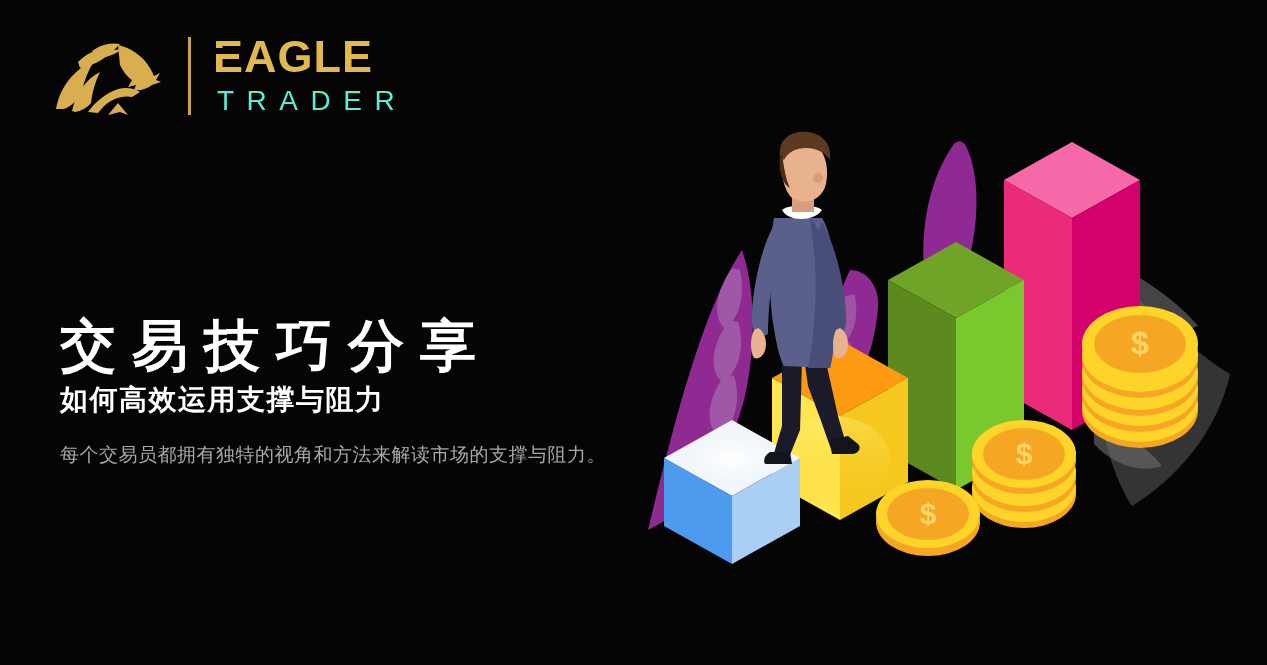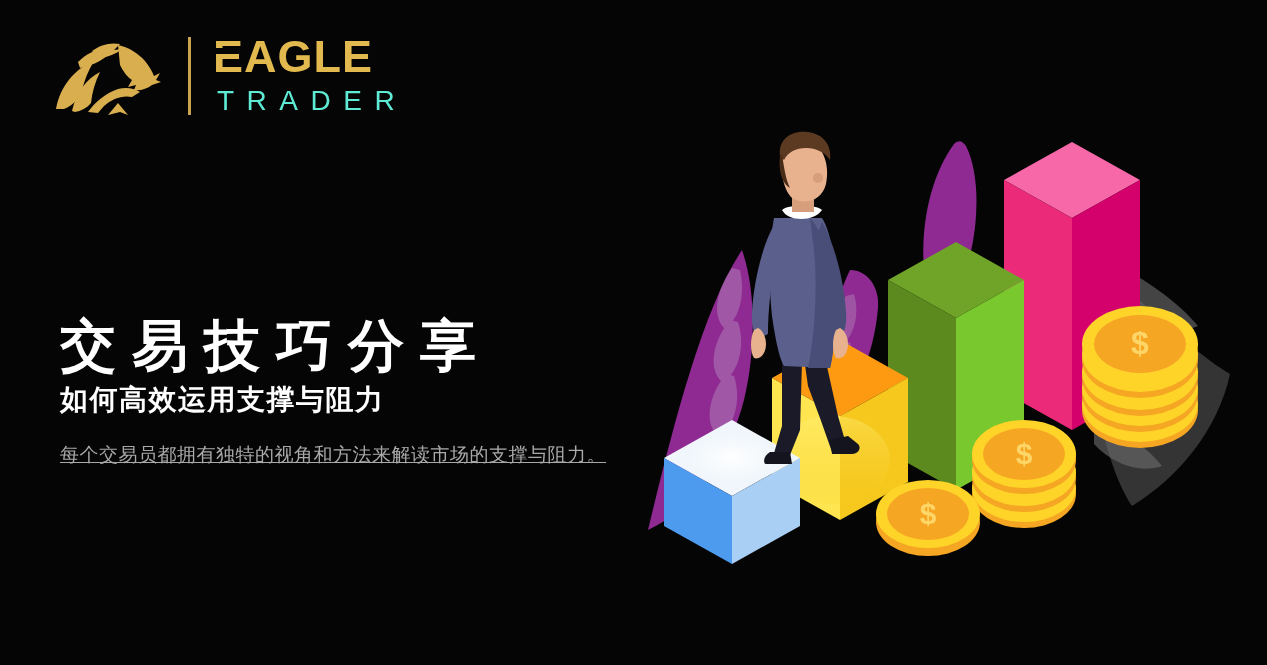--- a/index.html
+++ b/index.html
@@ -100,21 +100,20 @@
     margin: 8px 0 0 0;
     white-space: nowrap;
   }
   #description {
     font-size: 19px;
     color: #A9A9A9;
     letter-spacing: 0.5px;
     line-height: 1.4;
     margin: 26px 0 0 0;
     white-space: nowrap;
-    text-decoration: underline;
   }
 
   
   #illustration {
     position: absolute;
     left: 632px;
     top: 130px;
     width: 620px;
     height: 440px;
   }

